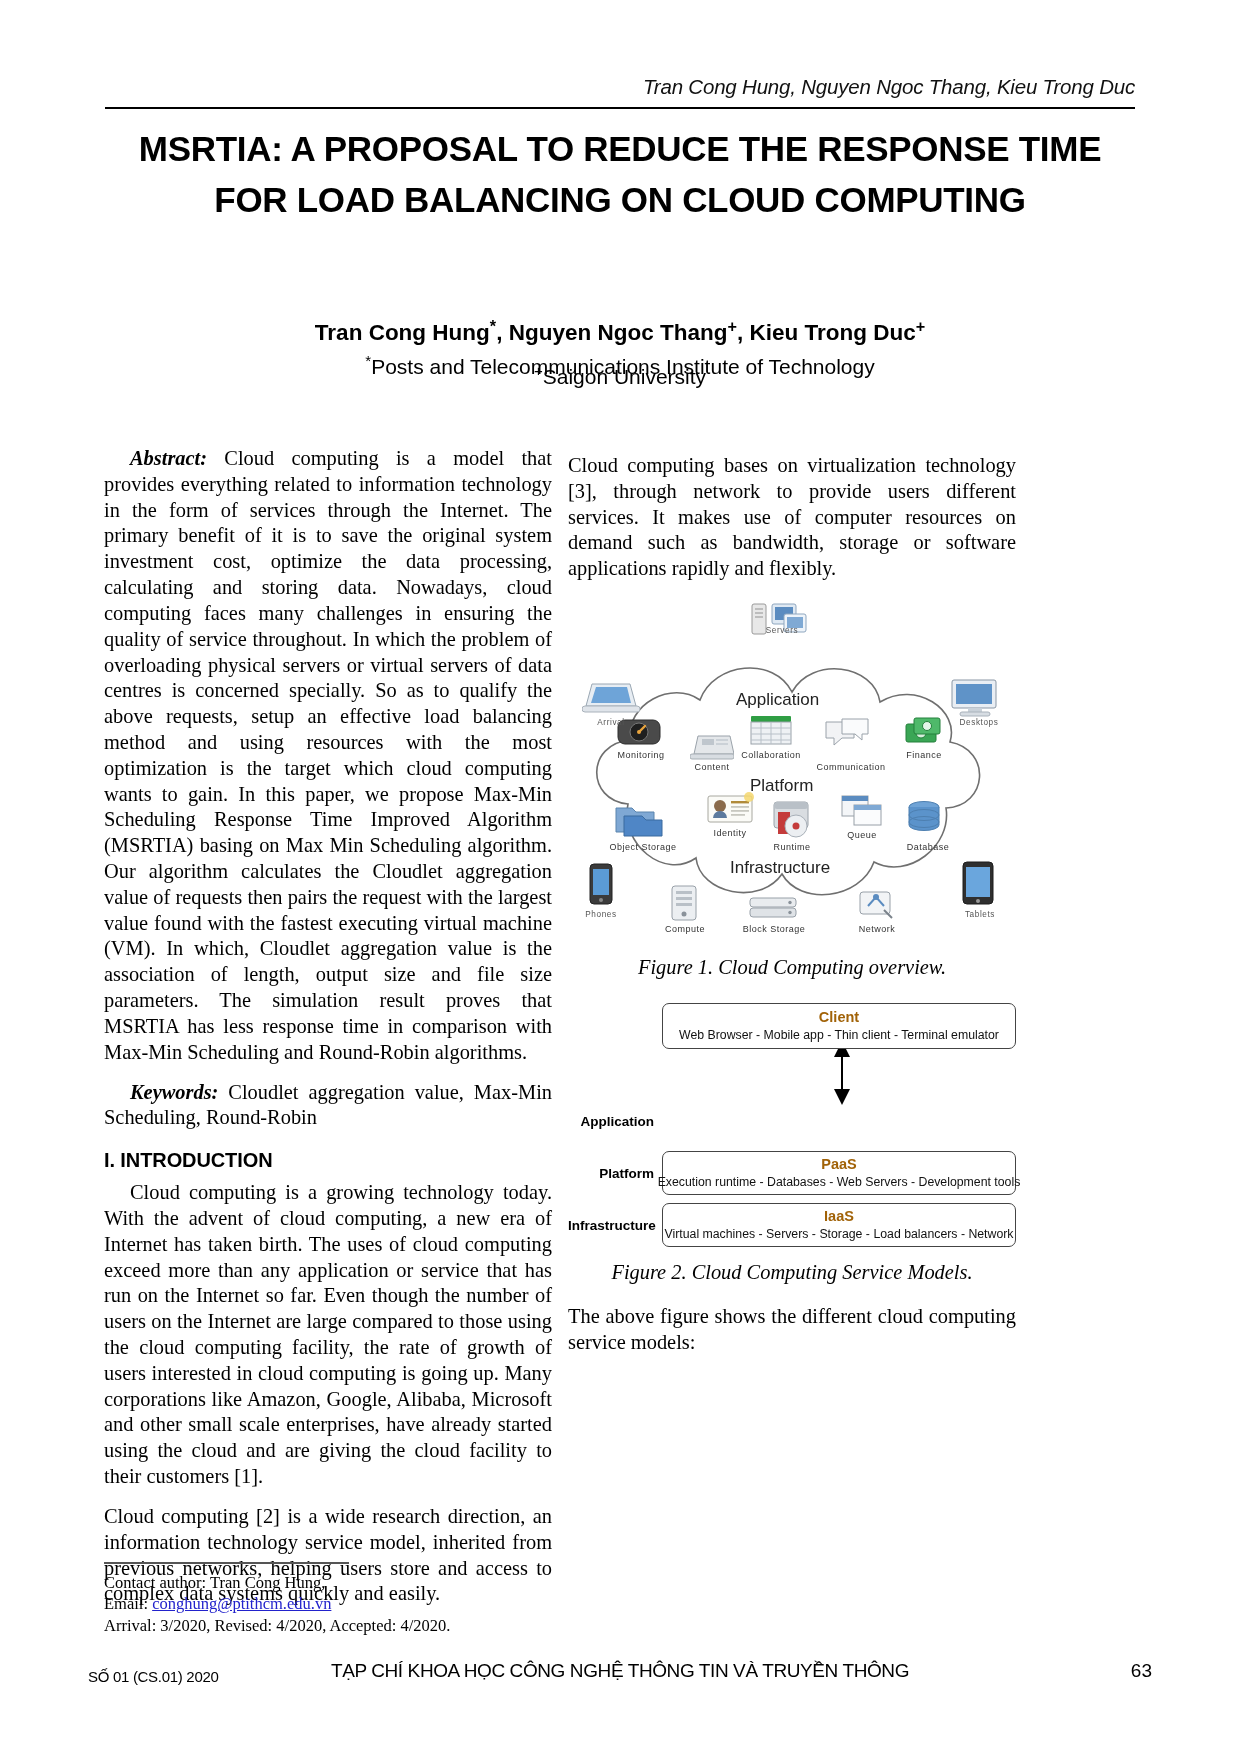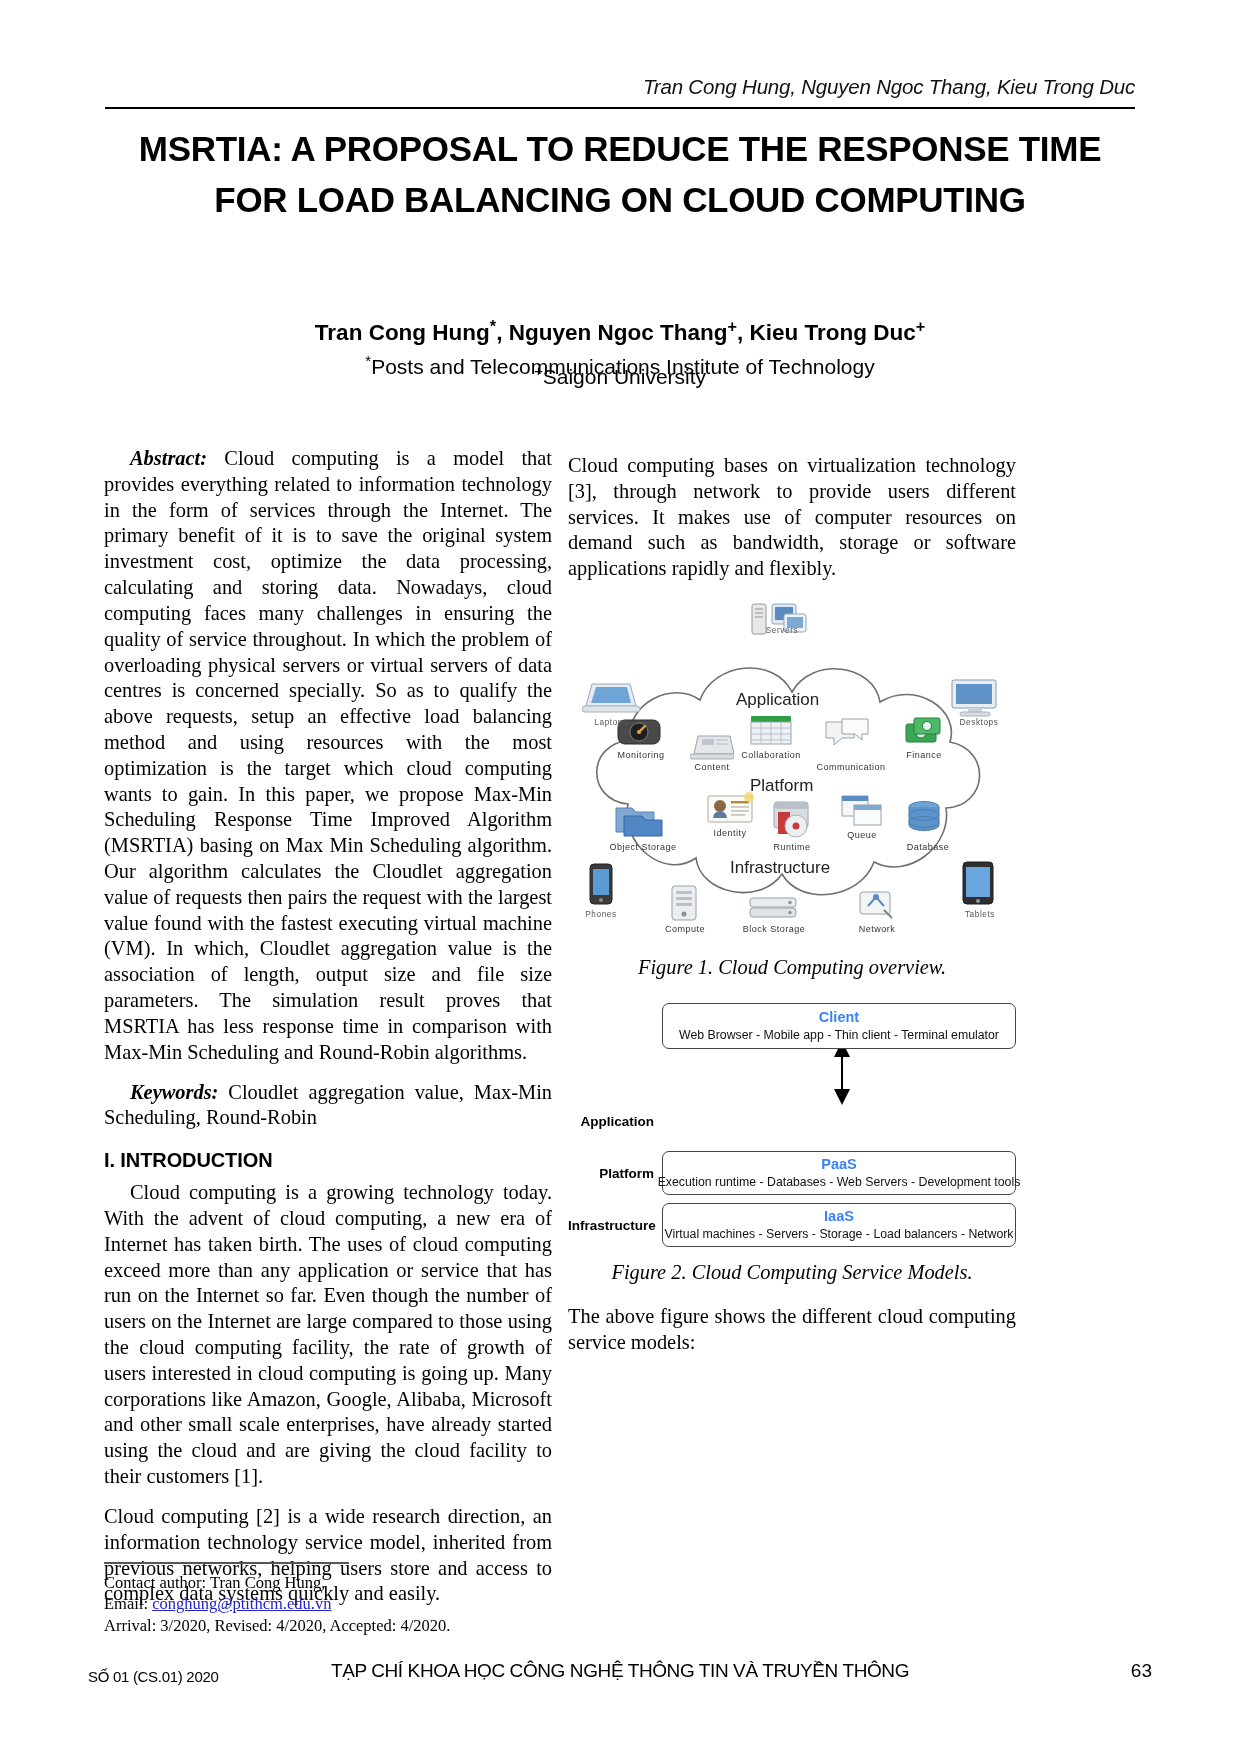--- a/index.html
+++ b/index.html
@@ -125,21 +125,21 @@
 
   
   .fig2 { position:relative; width:448px; height:250px; margin-top:22px; }
   .svcbox {
     position:absolute; border:1.6px solid #444; border-radius:7px;
     background:#fff; box-sizing:border-box;
     display:flex; flex-direction:column; align-items:center; justify-content:center;
   }
   .svc-t {
     font-family:"Liberation Sans", sans-serif; font-weight:bold;
-    font-size:14.5px; color:#3b82f6; line-height:1.25;
+    font-size:14.5px; color:#a16207; line-height:1.25;
   }
   .svc-s {
     font-family:"Liberation Sans", sans-serif; font-size:12.3px;
     color:#111; line-height:1.25; margin-top:2px; white-space:nowrap;
   }
   .sidelbl {
     position:absolute; font-family:"Liberation Sans", sans-serif;
     font-weight:bold; font-size:13.5px; color:#000;
     text-align:right; white-space:nowrap;
   }
@@ -334,21 +334,21 @@
       </svg>
 
       <svg class="ico" style="left:288px; top:292px;" width="40" height="36">
         <rect x="4" y="6" width="30" height="22" rx="3" fill="#f2f4f6" stroke="#98a0a8"></rect>
         <path d="M12,20 l8,-9 l8,9" fill="none" stroke="#5b8cc0" stroke-width="2"></path>
         <circle cx="20" cy="11" r="3" fill="#5b8cc0"></circle>
         <path d="M28,24 l8,8" stroke="#7a828a" stroke-width="2"></path>
       </svg>
 
       <div class="lbl-out" style="left:182px; top:32px; width:64px;">Servers</div>
-      <div class="lbl-out" style="left:10px; top:124px; width:66px;">Laptops</div>
+      <div class="lbl-out" style="left:10px; top:124px; width:66px;">Arrival</div>
       <div class="lbl-out" style="left:378px; top:124px; width:66px;">Desktops</div>
       <div class="lbl-out" style="left:2px; top:316px; width:62px;">Phones</div>
       <div class="lbl-out" style="left:382px; top:316px; width:60px;">Tablets</div>
 
       <div class="lbl-tier" style="left:168px; top:96px;">Application</div>
       <div class="lbl-tier" style="left:182px; top:182px;">Platform</div>
       <div class="lbl-tier" style="left:162px; top:264px;">Infrastructure</div>
 
       <div class="lbl-in" style="left:38px; top:156px; width:70px;">Monitoring</div>
       <div class="lbl-in" style="left:114px; top:168px; width:60px;">Content</div>

